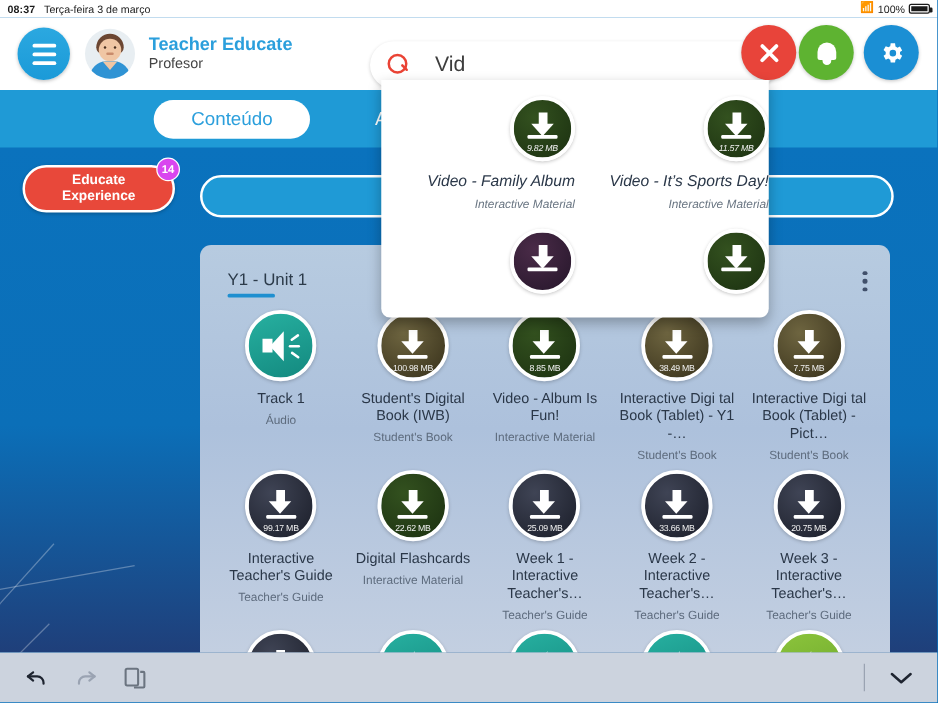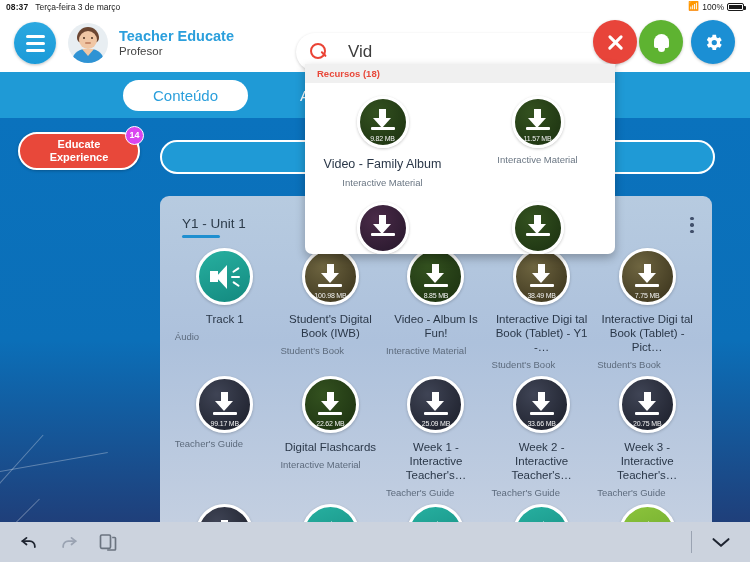--- a/index.html
+++ b/index.html
@@ -229,37 +229,37 @@
   }
   .spk-wave.w1 { top: 5px; width: 8px; transform: rotate(-35deg); }
   .spk-wave.w2 { top: 12px; width: 9px; }
   .spk-wave.w3 { top: 19px; width: 8px; transform: rotate(35deg); }
 
   .c-title {
     margin-top: 7px; font-size: 11.5px; color: #2a3748; text-align: center;
     line-height: 1.22; font-weight: 500; width: 100px;
   }
   .c-sub {
-    margin-top: 5px; font-size: 9.5px; color: #5d6b7d; width: 100px;
+    margin-top: 5px; font-size: 9.5px; color: #5d6b7d; text-align: center; width: 100px;
   }
 
   
   .dropdown {
     position: absolute; left: 305px; top: 64px; width: 310px; height: 190px;
     background: #ffffff; border-radius: 0 0 7px 7px; z-index: 55;
     box-shadow: 0 4px 10px rgba(0,0,0,.28); overflow: hidden;
   }
   .dd-head {
     height: 19px; background: #f0f0f0; display: flex; align-items: center;
     padding-left: 12px; font-size: 9.5px; color: #e8483a; font-weight: 600;
   }
   .dd-grid { display: flex; flex-wrap: wrap; padding: 9px 0 0; }
   .dd-cell {
-    width: 155px; display: flex; flex-direction: column; align-items: center;
-    padding-top: 4px; cursor: pointer;
+    width: 155px; display: flex; flex-direction: column; align-items: flex-end;
+    padding-top: 4px; cursor: pointer; font-style: italic;
   }
   .dd-cell .tile { width: 52px; height: 52px; }
   .dd-title { margin-top: 9px; font-size: 12.5px; color: #2a3748; text-align: center; font-weight: 500; }
   .dd-sub { margin-top: 6px; font-size: 9.5px; color: #6a7683; text-align: center; }
 
   
   .toolbar {
     position: absolute; left: 0; top: 522px; width: 750px; height: 40px;
     background: #ccd3de; display: flex; align-items: center; z-index: 58;
   }
@@ -401,20 +401,21 @@
         </div>
         <div class="c-title">Interactive Digi tal Book (Tablet) - Pict…</div>
         <div class="c-sub">Student's Book</div>
       </div>
       <div class="cell">
         <div class="tile t-dark">
           <span class="dl-arrow"></span>
           <span class="dl-base"></span>
           <span class="size-badge">99.17 MB</span>
         </div>
+        <div class="c-title">Interactive Teacher's Guide</div>
         <div class="c-sub">Teacher's Guide</div>
       </div>
       <div class="cell">
         <div class="tile t-green">
           <span class="dl-arrow"></span>
           <span class="dl-base"></span>
           <span class="size-badge">22.62 MB</span>
         </div>
         <div class="c-title">Digital Flashcards</div>
         <div class="c-sub">Interactive Material</div>
@@ -476,37 +477,37 @@
         <div class="tile t-lime">
           <span class="spk">
             <span class="spk-cone"></span>
           </span>
         </div>
       </div>
     </div>
 </div>
 
 <div class="dropdown">
-  <div class="dd-head">Recursos (18)</div>
   <div class="dd-grid" id="dd-grid">
       <div class="dd-cell">
         <div class="tile t-green">
           <span class="dl-arrow"></span>
           <span class="dl-base"></span>
           <span class="size-badge">9.82 MB</span>
         </div>
         <div class="dd-title">Video - Family Album</div>
         <div class="dd-sub">Interactive Material</div>
       </div>
       <div class="dd-cell">
         <div class="tile t-green">
           <span class="dl-arrow"></span>
           <span class="dl-base"></span>
           <span class="size-badge">11.57 MB</span>
         </div>
+        <div class="dd-title">Video - It’s Sports Day!</div>
         <div class="dd-sub">Interactive Material</div>
       </div>
       <div class="dd-cell" style="padding-top: 14px;">
         <div class="tile t-purple">
           <span class="dl-arrow"></span>
           <span class="dl-base"></span>
         </div>
       </div>
       <div class="dd-cell" style="padding-top: 14px;">
         <div class="tile t-green">

